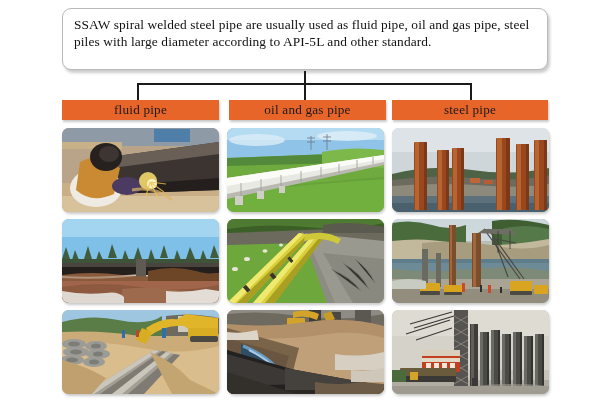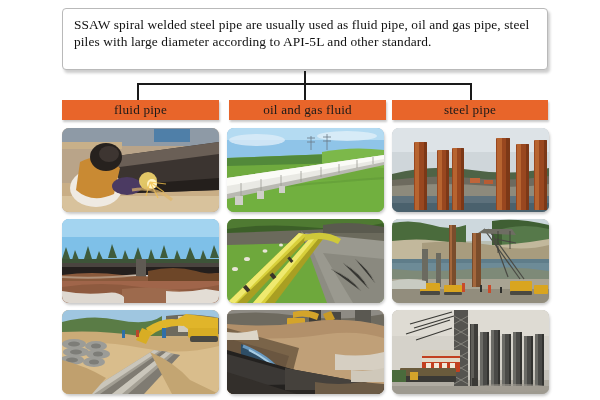--- a/index.html
+++ b/index.html
@@ -18,21 +18,21 @@
   
   #desc-box {
     position: absolute;
     left: 62px;
     top: 8px;
     width: 486px;
     height: 62px;
     box-sizing: border-box;
     background: #ffffff;
     border: 1px solid #b9b9b9;
-    border-radius: 4px;
+    border-radius: 9px;
     box-shadow: 2px 3px 3px rgba(0,0,0,0.20);
     padding: 8px 11px 6px 11px;
   }
   #desc-text {
     font-family: "Liberation Serif", serif;
     font-size: 13.4px;
     line-height: 16.5px;
     color: #111111;
     letter-spacing: 0.1px;
     text-align: left;
@@ -127,21 +127,21 @@
   <div id="desc-text">SSAW spiral welded steel pipe are usually used as fluid pipe, oil and gas pipe, steel piles with large diameter according to API-5L and other standard.</div>
 </div>
 
 <div class="conn" id="conn-stem"></div>
 <div class="conn" id="conn-bus"></div>
 <div class="conn" id="conn-drop-1"></div>
 <div class="conn" id="conn-drop-2"></div>
 <div class="conn" id="conn-drop-3"></div>
 
 <div class="pill" id="pill-0">fluid pipe</div>
-<div class="pill" id="pill-1">oil and gas fluid</div>
+<div class="pill" id="pill-1">oil and gas pipe</div>
 <div class="pill" id="pill-2">steel pipe</div>
 
 <div id="grid">
 
   <div class="photo">
     <svg viewBox="0 0 157 84" preserveAspectRatio="none">
       <rect width="157" height="84" fill="#b9a489"></rect>
       <rect y="0" width="157" height="18" fill="#8e9aa6"></rect>
       <rect x="92" y="1" width="36" height="13" fill="#4f7fa8"></rect>
       <rect x="0" y="14" width="60" height="7" fill="#c8b089"></rect>

